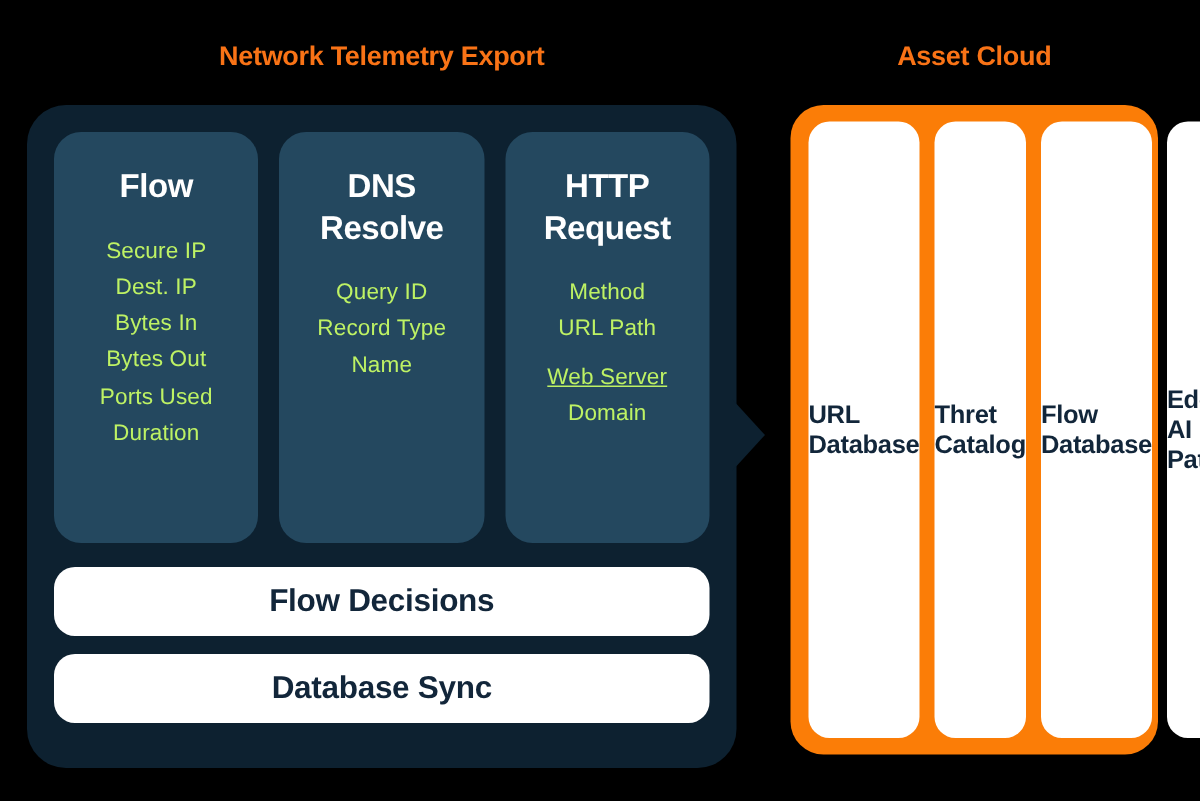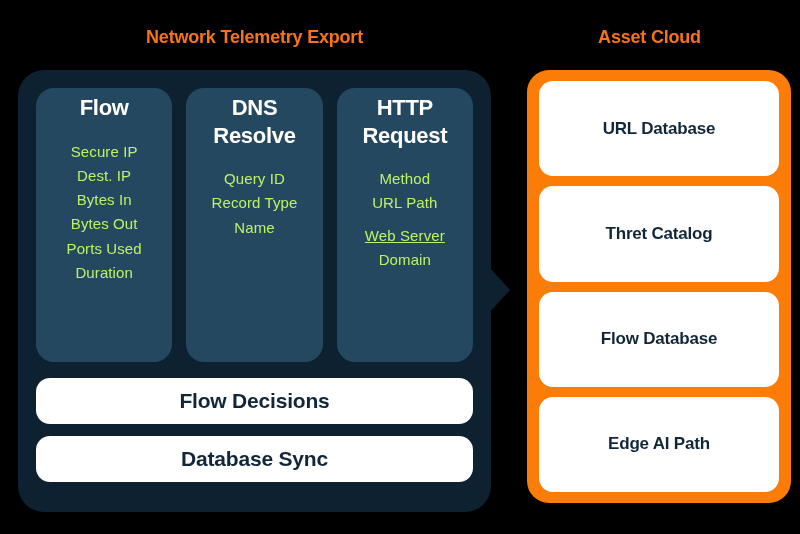--- a/index.html
+++ b/index.html
@@ -60,21 +60,21 @@
     top: 18px;
     right: 18px;
     height: 274px;
     display: flex;
     gap: 14px;
   }
   .column-card {
     flex: 1 1 0;
     background: #24485f;
     border-radius: 18px;
-    padding: 6px 10px 10px 10px;
+    padding: 22px 10px 10px 10px;
     box-sizing: border-box;
     text-align: center;
   }
   .column-card .col-title {
     color: #ffffff;
     font-weight: bold;
     font-size: 22px;
     line-height: 1.25;
     letter-spacing: -0.3px;
     margin-bottom: 18px;
@@ -106,28 +106,28 @@
     letter-spacing: -0.2px;
     margin-bottom: 12px;
   }
   .wide-bar:last-child { margin-bottom: 0; }
 
   
   .panel-orange {
     position: absolute;
     left: 527px;
     top: 70px;
-    width: 264px;
+    width: 245px;
     height: 433px;
     background: #fb7d07;
     border-radius: 22px;
     padding: 11px 12px;
     box-sizing: border-box;
     display: flex;
-    flex-direction: column;
+    flex-direction: row;
     gap: 10px;
   }
   .orange-card {
     flex: 1 1 0;
     background: #ffffff;
     border-radius: 14px;
     display: flex;
     align-items: center;
     justify-content: center;
     color: #12263a;

